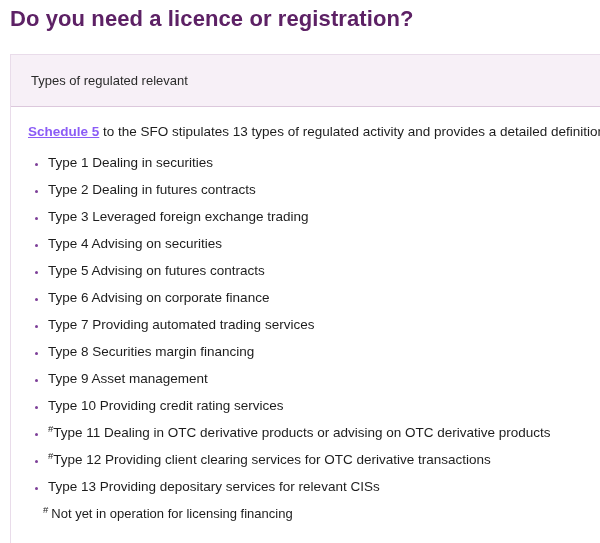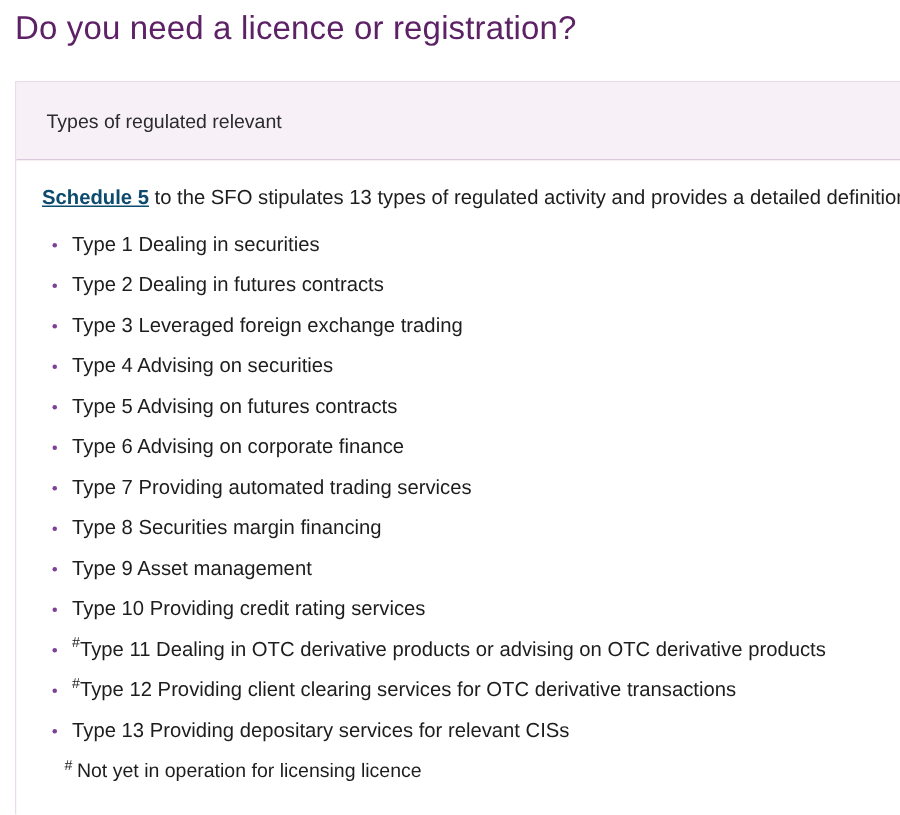--- a/index.html
+++ b/index.html
@@ -13,21 +13,21 @@
   }
   .page {
     position: relative;
     width: 600px;
     height: 543px;
     overflow: hidden;
   }
   h1.page-title {
     margin: 6px 0 0 10px;
     font-size: 22px;
-    font-weight: 400;
+    font-weight: 700;
     letter-spacing: 0.1px;
     color: #5d2165;
     white-space: nowrap;
   }
   .panel {
     position: absolute;
     left: 10px;
     top: 54px;
     width: 780px;        
     height: 620px;       
@@ -48,21 +48,21 @@
     padding: 16px 0 20px 17px;
     background: #ffffff;
   }
   .intro {
     font-size: 13.5px;
     line-height: 18px;
     white-space: nowrap;
     color: #1d1d1d;
   }
   .intro a {
-    color: #0c4a6e;
+    color: #8b5cf6;
     font-weight: 700;
     text-decoration: underline;
     cursor: pointer;
   }
   ul.activities {
     margin-top: 13px;
     padding-left: 20px;
     list-style: disc outside;
   }
   ul.activities li {
@@ -114,17 +114,17 @@
           <li>Type 6 Advising on corporate finance</li>
           <li>Type 7 Providing automated trading services</li>
           <li>Type 8 Securities margin financing</li>
           <li>Type 9 Asset management</li>
           <li>Type 10 Providing credit rating services</li>
           <li><sup class="hash">#</sup>Type 11 Dealing in OTC derivative products or advising on OTC derivative products</li>
           <li><sup class="hash">#</sup>Type 12 Providing client clearing services for OTC derivative transactions</li>
           <li>Type 13 Providing depositary services for relevant CISs</li>
         </ul>
 
-      <p class="footnote"><sup class="hash">#</sup><span>Not yet in operation for licensing licence</span></p>
+      <p class="footnote"><sup class="hash">#</sup><span>Not yet in operation for licensing financing</span></p>
 
     </div>
   </div>
 </div>
 
 </body></html>

